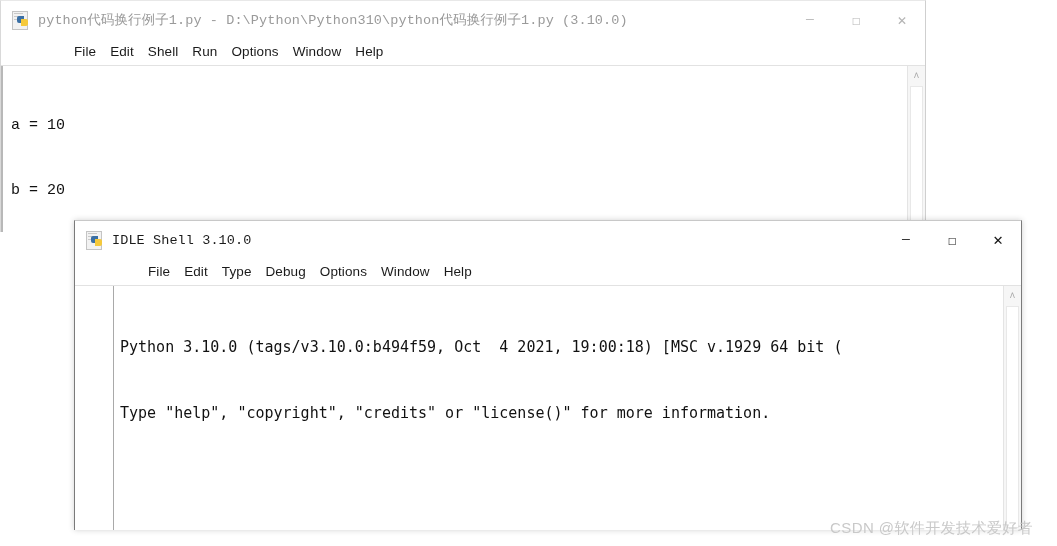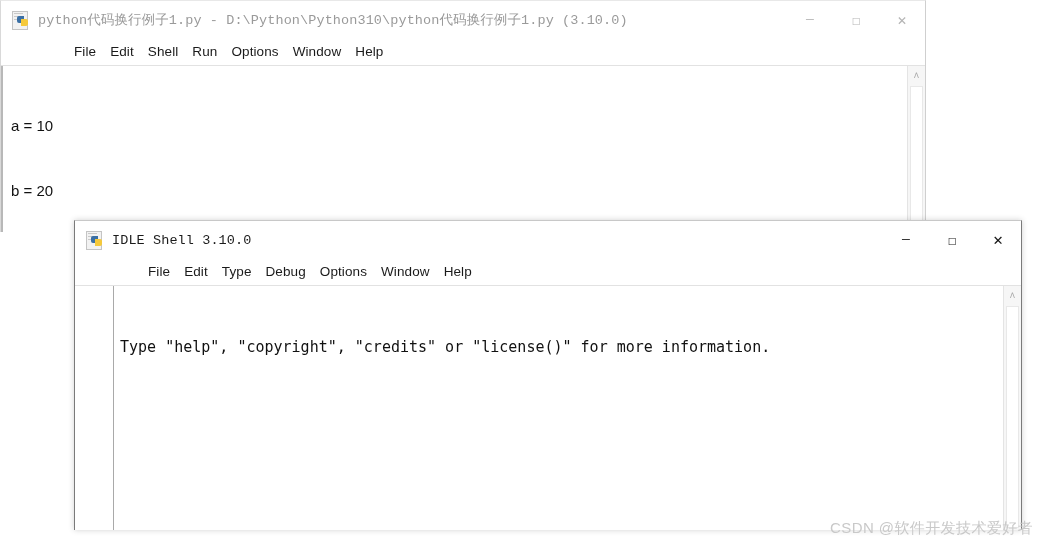--- a/index.html
+++ b/index.html
@@ -92,21 +92,21 @@
     top: 64px;
     right: 0;
     bottom: 0;
     display: flex;
     background: #ffffff;
     border-top: 1px solid #e2e2e2;
   }
   .code-pane {
     flex: 1 1 auto;
     padding: 6px 0 0 8px;
-    font-family: Liberation Sans, sans-serif;
+    font-family: Liberation Mono, monospace;
     font-size: 15px;
     line-height: 21.5px;
     color: #111111;
     white-space: pre;
     overflow: hidden;
     border-left: 2px solid #b8b8b8;
     box-sizing: border-box;
   }
 
   
@@ -322,20 +322,21 @@
       <span class="blank-line"></span>
       <span class="blank-line"></span>
       
       
       
       
       
     </div>
 
     <div class="shell-pane">
+      <div>Python 3.10.0 (tags/v3.10.0:b494f59, Oct  4 2021, 19:00:18) [MSC v.1929 64 bit (</div>
       <div>Type "help", "copyright", "credits" or "license()" for more information.</div>
       
       
       
       
     </div>
 
     <div class="vscroll">
       <div class="arrow-up">˄</div>
       <div class="thumb"></div>

